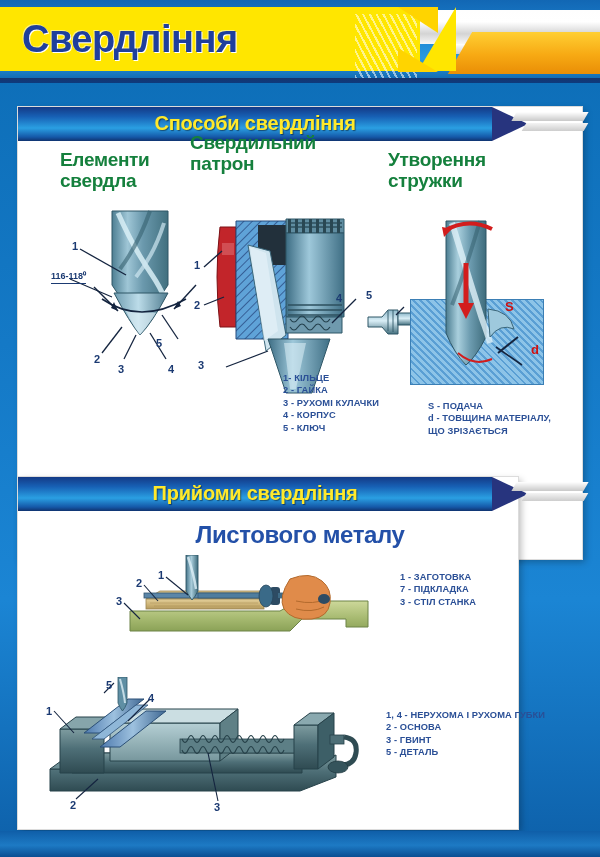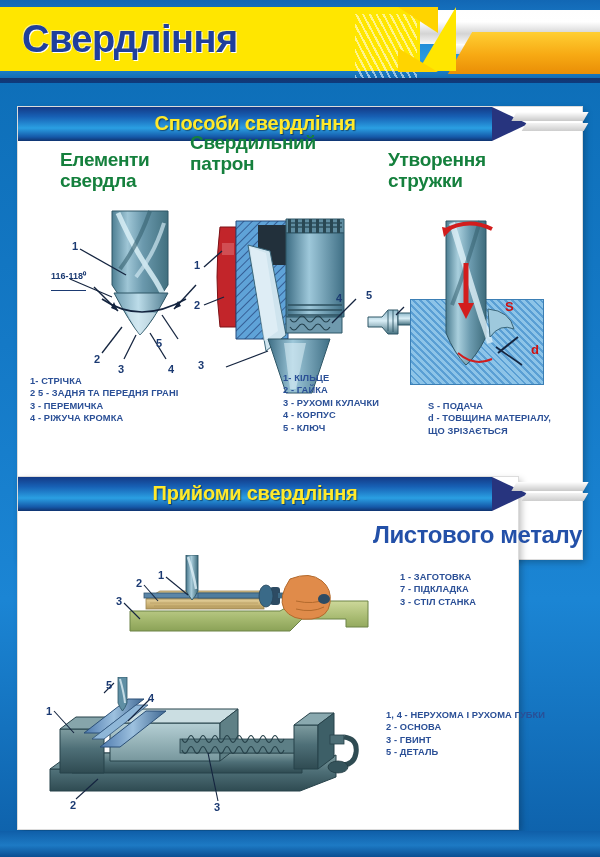--- a/index.html
+++ b/index.html
@@ -48,32 +48,32 @@
      background:linear-gradient(180deg,#ffffff,#c9c9c9);transform:skewX(-30deg);}
   .secbar-sil2{position:absolute;left:506px;top:16px;width:62px;height:8px;
      background:linear-gradient(180deg,#f4f4f4,#cdcdcd);transform:skewX(-30deg);}
   .secbar-txt{position:absolute;left:0;top:0;width:474px;height:34px;line-height:33px;
      text-align:center;font-size:20px;font-weight:bold;color:#ffe92b;letter-spacing:-.2px;
      text-shadow:1px 1px 1px rgba(0,0,0,.45);}
 
   
   .coltitle{position:absolute;font-size:19px;font-weight:bold;color:#15803d;
      text-align:left;line-height:21px;letter-spacing:-.3px;}
-  .subtitle{position:absolute;width:564px;text-align:right;font-size:24px;
+  .subtitle{position:absolute;width:564px;text-align:center;font-size:24px;
      font-weight:bold;color:#2350a8;letter-spacing:-.4px;}
 
   
   .legend{position:absolute;font-size:9.3px;font-weight:bold;color:#2a4f96;
      line-height:12.4px;letter-spacing:.1px;white-space:pre-line;}
 
   
   .cal{position:absolute;font-size:11px;font-weight:bold;color:#1b3a72;}
   .calw{position:absolute;font-size:13px;font-weight:bold;color:#cc1111;}
   .dim{position:absolute;font-size:9px;font-weight:bold;color:#1b3a72;
-     border-bottom:1px solid #1b3a72;padding-bottom:8px;}
+     border-bottom:1px solid #1b3a72;padding-bottom:1px;}
 
   
   .fig{position:absolute;}
   
   .hatch-block{position:absolute;
      background:repeating-linear-gradient(45deg,#5a9fd4 0 2px,#8dc4e8 2px 5px);
      border:1px solid #3b7fb5;}
   
   .footer{position:absolute;left:0;bottom:0;width:600px;height:26px;
      background:linear-gradient(180deg,#0f5ea8,#1d7ac4 55%,#0a4d92);}
@@ -150,24 +150,20 @@
       <line x1="58" y1="152" x2="70" y2="128" stroke="#14243f" stroke-width="1.3"></line>
       <line x1="100" y1="152" x2="84" y2="126" stroke="#14243f" stroke-width="1.3"></line>
       <line x1="112" y1="132" x2="96" y2="108" stroke="#14243f" stroke-width="1.3"></line>
     </svg>
     <div class="cal" style="left:54px;top:133px;">1</div>
     <div class="dim" style="left:33px;top:162px;">116-118⁰</div>
     <div class="cal" style="left:76px;top:246px;">2</div>
     <div class="cal" style="left:100px;top:256px;">3</div>
     <div class="cal" style="left:150px;top:256px;">4</div>
     <div class="cal" style="left:138px;top:230px;">5</div>
-    <div class="legend" style="left:12px;top:268px;width:190px;">1- СТРІЧКА
-2  5 - ЗАДНЯ ТА ПЕРЕДНЯ ГРАНІ
-3 - ПЕРЕМИЧКА
-4 - РІЖУЧА КРОМКА</div>
 
     <svg class="fig" style="left:180px;top:100px;" width="170" height="190" viewBox="0 0 170 190">
       <defs>
         <linearGradient id="chkBody" x1="0" y1="0" x2="1" y2="0">
           <stop offset="0%" stop-color="#3d6d84"></stop>
             <stop offset="40%" stop-color="#9ec8da"></stop>
           <stop offset="100%" stop-color="#3f6f85"></stop>
         </linearGradient>
         <pattern id="hatchBlue" width="6" height="6" patternUnits="userSpaceOnUse" patternTransform="rotate(45)">
           <rect width="6" height="6" fill="#5fa3d8"></rect>

